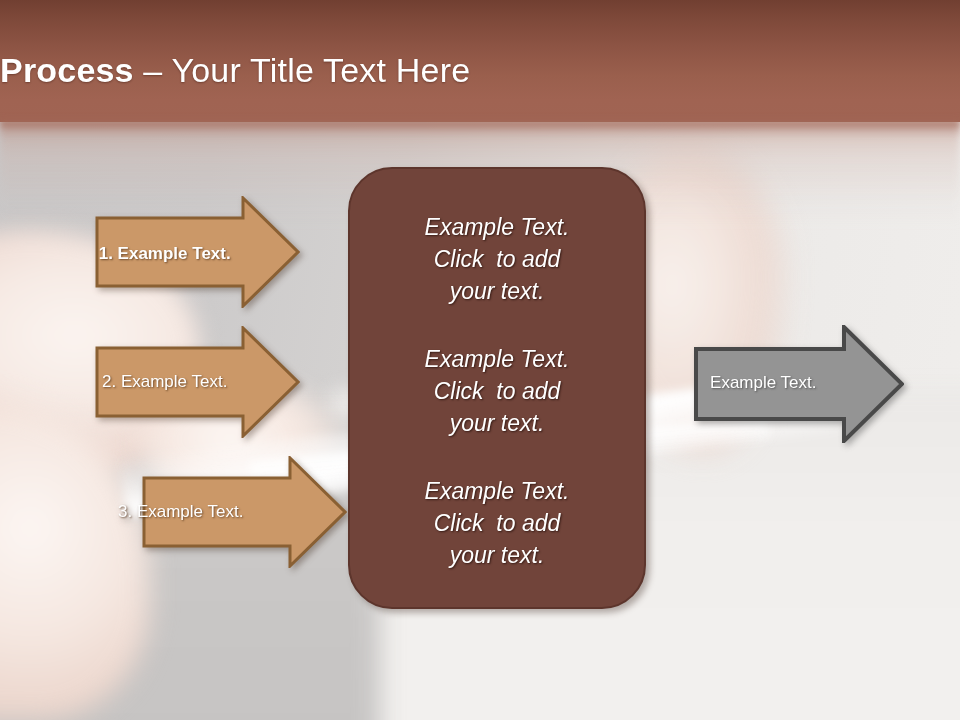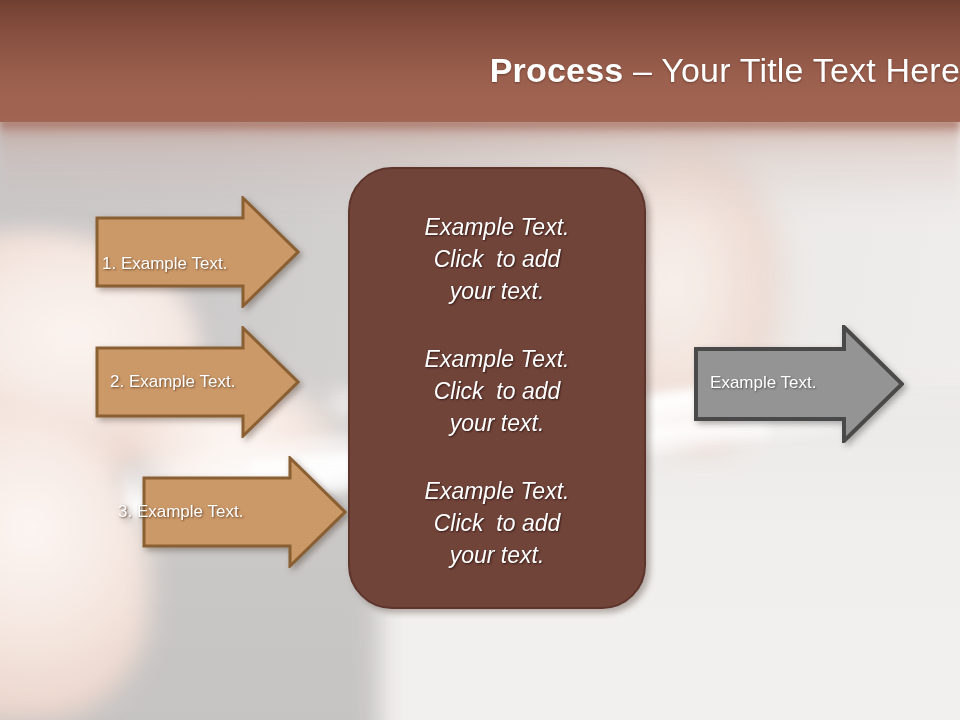--- a/index.html
+++ b/index.html
@@ -138,21 +138,21 @@
     position: absolute;
     left: 0; right: 0; bottom: -16px; height: 18px;
     background: linear-gradient(180deg, rgba(160,100,83,0.95) 0%, rgba(175,130,118,0.35) 55%, rgba(190,160,152,0) 100%);
     filter: blur(3px);
   }
 
   .title-text {
     position: absolute;
     left: 0; right: 0;
     top: 50px;
-    text-align: right;
+    text-align: left;
     color: #ffffff;
     font-size: 34px;
     line-height: 40px;
     letter-spacing: 0.2px;
     white-space: nowrap;
     text-shadow: 0 1px 2px rgba(60,25,15,0.45);
   }
   .title-text .strong { font-weight: bold; }
   .title-text .light  { font-weight: normal; }
 
@@ -250,28 +250,28 @@
 
   <div class="title-bar"></div>
   <div class="title-text">
     <span class="strong">Process</span><span class="light"> – Your Title Text Here</span>
   </div>
 
   <div class="arrow arrow-tan arrow-tan-1">
     <svg width="205" height="112" viewBox="0 0 205 112">
       <polygon points="2,22 148,22 148,2 203,56 148,110 148,90 2,90" fill="#cb9868" stroke="#8a6033" stroke-width="3" stroke-linejoin="miter"></polygon>
     </svg>
-    <span class="arrow-label" style="top: 57px;">1. Example Text.</span>
+    <span class="arrow-label" style="top: 47px; font-weight: bold;">1. Example Text.</span>
   </div>
 
   <div class="arrow arrow-tan arrow-tan-2">
     <svg width="205" height="112" viewBox="0 0 205 112">
       <polygon points="2,22 148,22 148,2 203,56 148,110 148,90 2,90" fill="#cb9868" stroke="#8a6033" stroke-width="3" stroke-linejoin="miter"></polygon>
     </svg>
-    <span class="arrow-label" style="top: 45px; margin-left: 8px;">2. Example Text.</span>
+    <span class="arrow-label" style="top: 45px;">2. Example Text.</span>
   </div>
 
   <div class="arrow arrow-tan arrow-tan-3">
     <svg width="205" height="112" viewBox="0 0 205 112">
       <polygon points="2,22 148,22 148,2 203,56 148,110 148,90 2,90" fill="#cb9868" stroke="#8a6033" stroke-width="3" stroke-linejoin="miter"></polygon>
     </svg>
     <span class="arrow-label" style="top: 45px;">3. Example Text.</span>
   </div>
 
   <div class="center-box">

